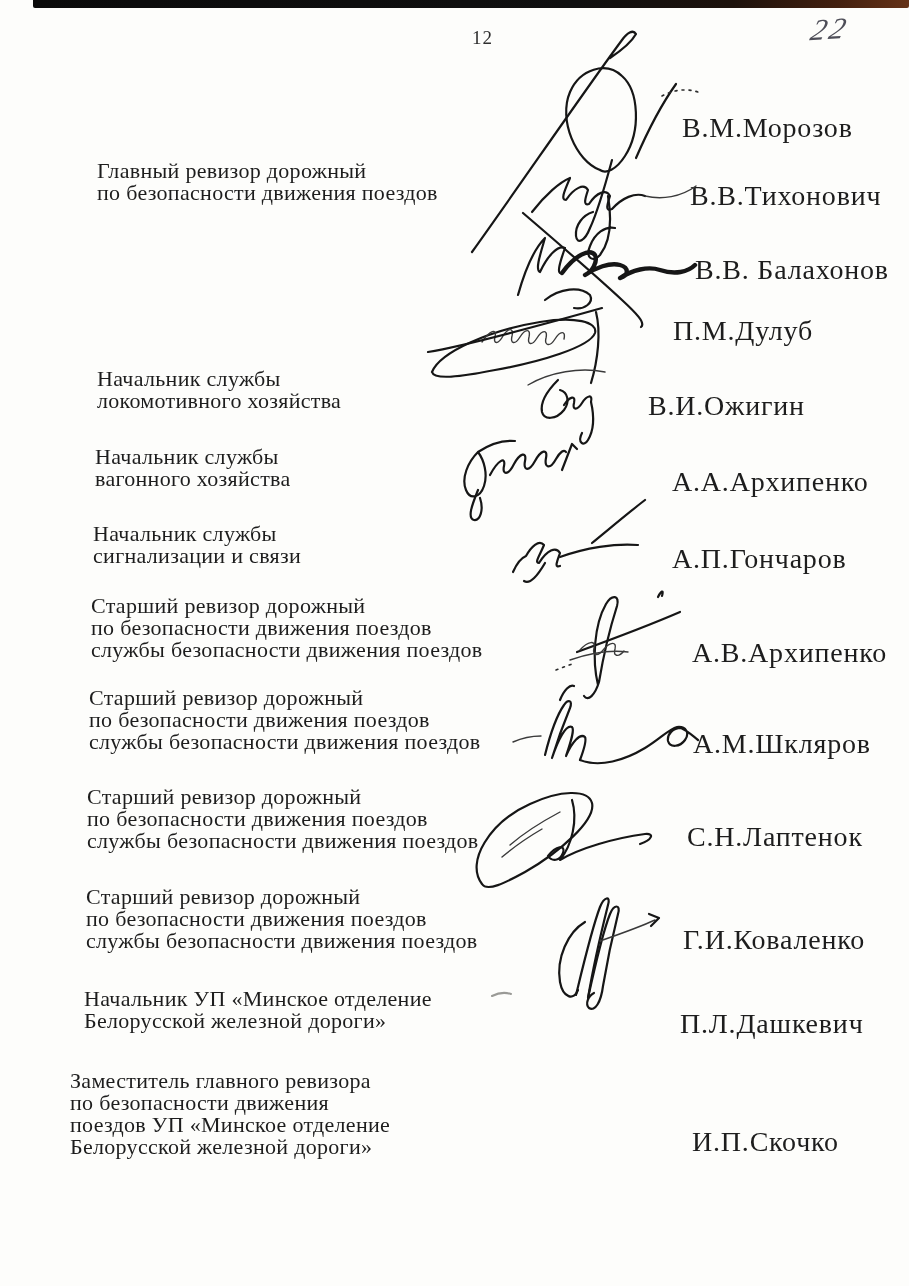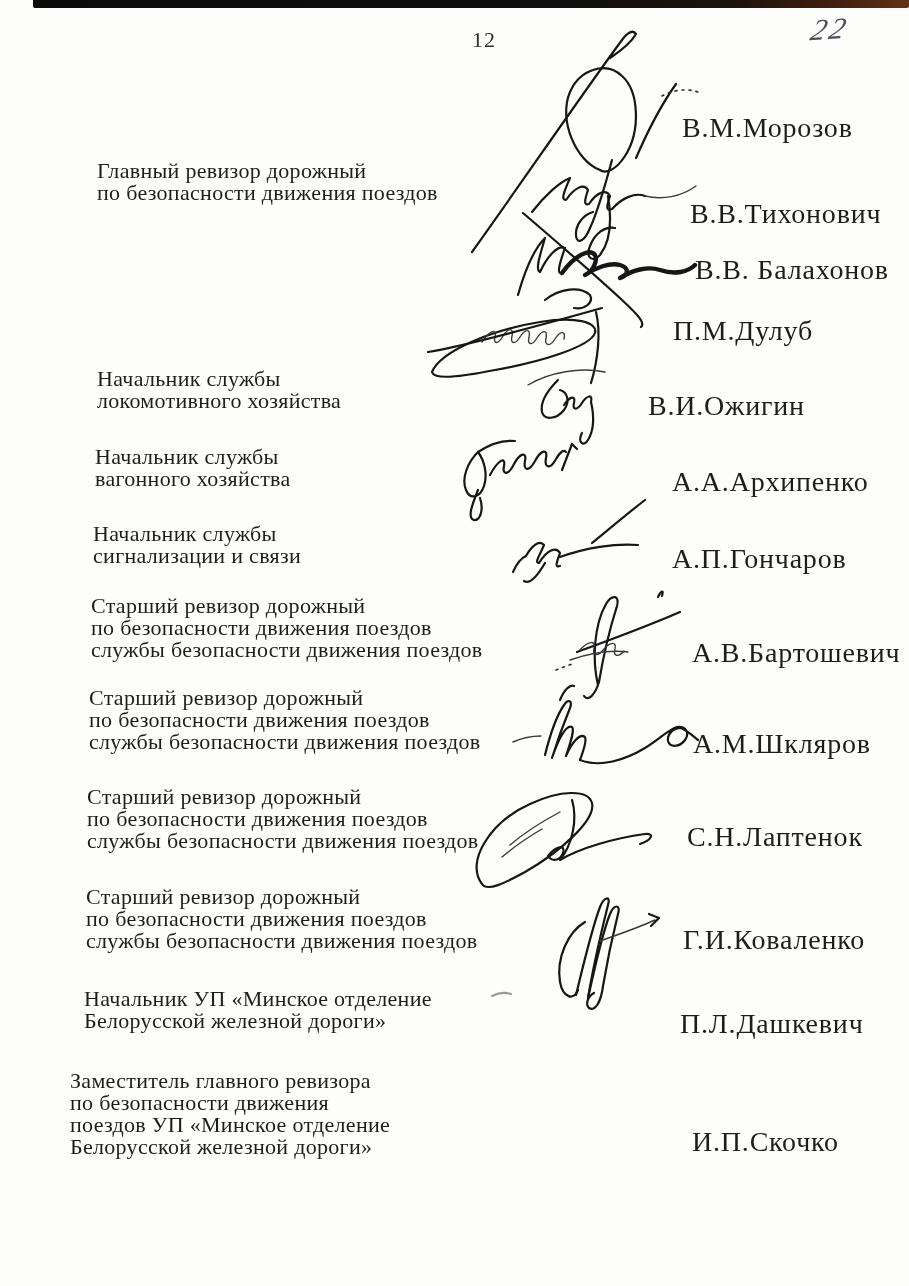--- a/index.html
+++ b/index.html
@@ -15,21 +15,21 @@
   .scan-bar {
     position: absolute;
     top: 0; left: 33px; right: 0;
     height: 8px;
     background: linear-gradient(90deg, #0b0b0b 0%, #101010 62%, #1d120c 80%, #43200f 92%, #653217 100%);
     border-radius: 0 0 2px 2px;
   }
   .page-number {
     position: absolute;
     left: 472px; top: 27px;
-    font-size: 22px;
+    font-size: 19px;
     color: #2e2e2e;
     letter-spacing: 1px;
   }
   .handwritten-number {
     position: absolute;
     left: 812px; top: 12px;
     font-size: 30px;
     font-style: italic;
     color: #4e4e58;
     letter-spacing: 3px;
@@ -89,27 +89,27 @@
 по безопасности движения поездов
 службы безопасности движения поездов</div>
   <div class="title" style="left:84px;  top:988px">Начальник УП «Минское отделение
 Белорусской железной дороги»</div>
   <div class="title" style="left:70px;  top:1070px">Заместитель главного ревизора
 по безопасности движения
 поездов УП «Минское отделение
 Белорусской железной дороги»</div>
 
   <div class="name" style="left:682px; top:112px">В.М.Морозов</div>
-  <div class="name" style="left:690px; top:198px">В.В.Тихонович</div>
+  <div class="name" style="left:690px; top:180px">В.В.Тихонович</div>
   <div class="name" style="left:695px; top:254px">В.В. Балахонов</div>
   <div class="name" style="left:673px; top:315px">П.М.Дулуб</div>
   <div class="name" style="left:648px; top:390px">В.И.Ожигин</div>
   <div class="name" style="left:672px; top:466px">А.А.Архипенко</div>
   <div class="name" style="left:672px; top:543px">А.П.Гончаров</div>
-  <div class="name" style="left:692px; top:637px">А.В.Бартошевич</div>
+  <div class="name" style="left:692px; top:637px">А.В.Архипенко</div>
   <div class="name" style="left:693px; top:728px">А.М.Шкляров</div>
   <div class="name" style="left:687px; top:821px">С.Н.Лаптенок</div>
   <div class="name" style="left:683px; top:924px">Г.И.Коваленко</div>
   <div class="name" style="left:680px; top:1008px">П.Л.Дашкевич</div>
   <div class="name" style="left:692px; top:1126px">И.П.Скочко</div>
 
   <svg class="sig-layer" width="909" height="1286" viewBox="0 0 909 1286">
     <g>
       <path d="M472,252 C520,185 585,90 622,40 C627,33 633,29 636,34 C631,43 619,52 610,58"></path>
       <path d="M600,170 C576,161 558,120 570,92 C580,69 606,61 622,76 C639,91 641,131 625,156 C616,170 606,174 600,170"></path>

